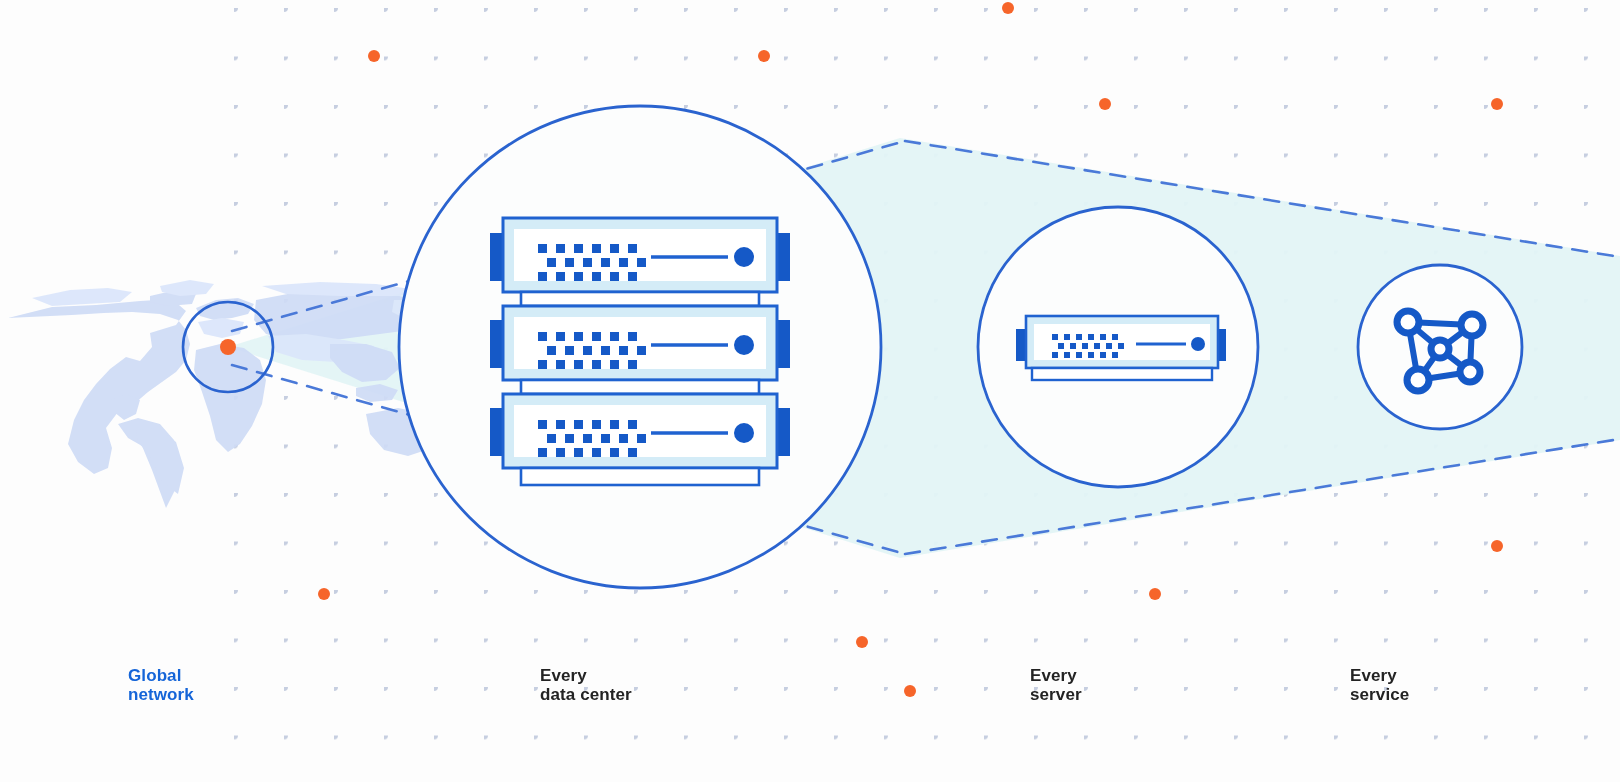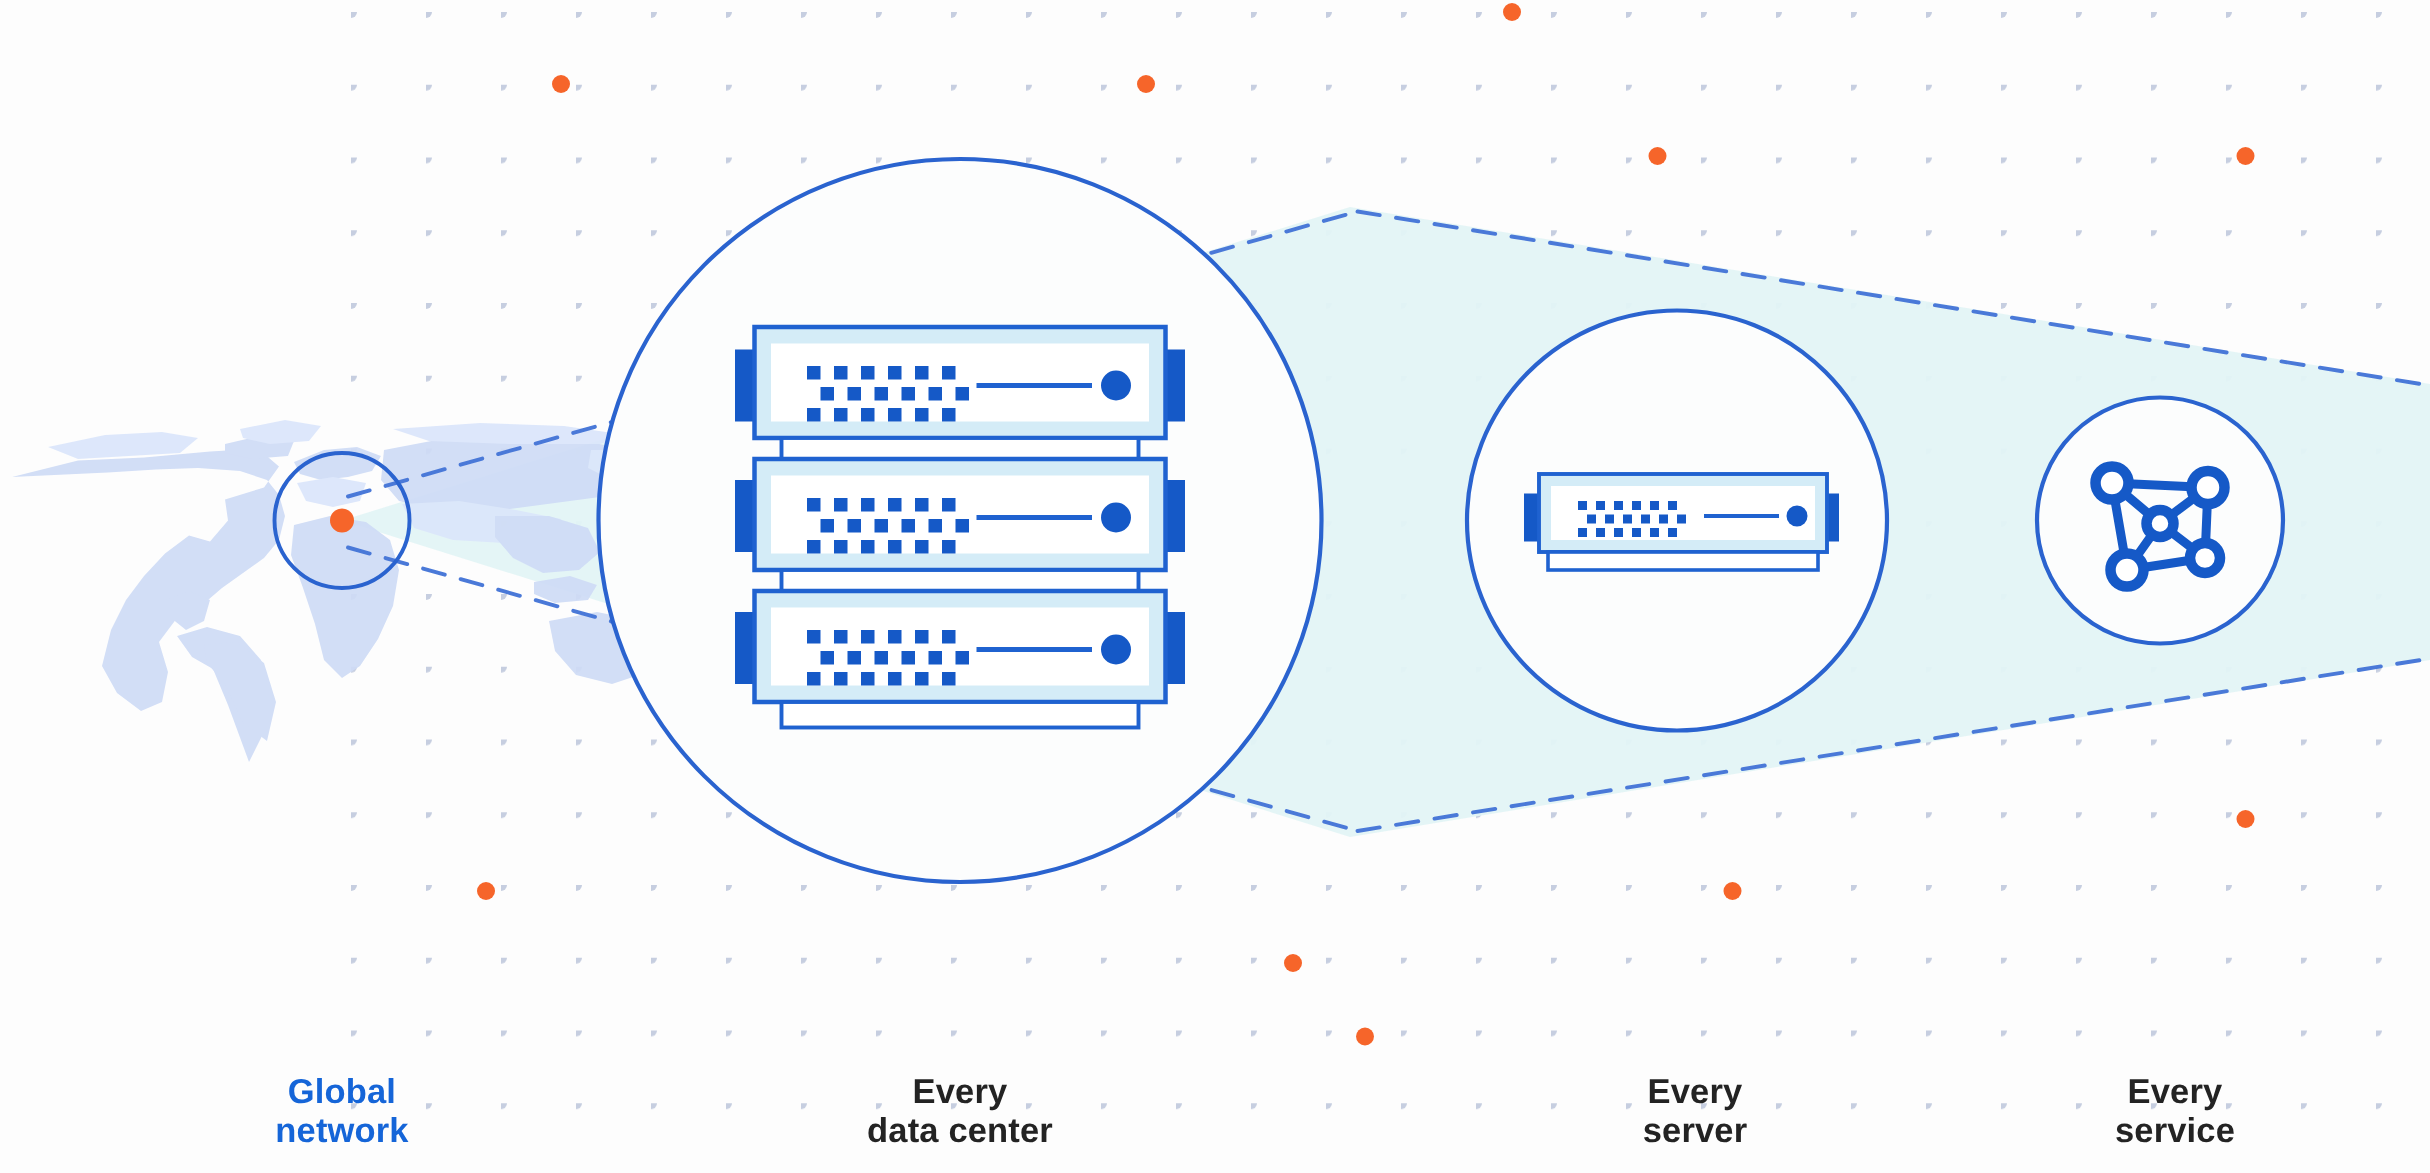--- a/index.html
+++ b/index.html
@@ -19,28 +19,27 @@
   }
   #bg-svg, #art-svg {
     position: absolute;
     left: 0;
     top: 0;
     width: 1620px;
     height: 782px;
   }
   .caption {
     position: absolute;
-    text-align: center;
-    font-size: 23px;
+    text-align: left;
+    font-size: 17px;
     line-height: 1.13;
     font-weight: 700;
     letter-spacing: .1px;
     white-space: pre-line;
     font-family: "Liberation Sans", sans-serif;
-    margin-top: 48px;
   }
   #cap-global   { left: 128px;  top: 666px; width: 200px; color: #1565d8; }
   #cap-dc       { left: 540px;  top: 666px; width: 200px; color: #232323; }
   #cap-server   { left: 1030px; top: 666px; width: 200px; color: #232323; }
   #cap-service  { left: 1350px; top: 666px; width: 200px; color: #232323; }
 </style>
 </head>
 <body>
 
 <div id="stage">

